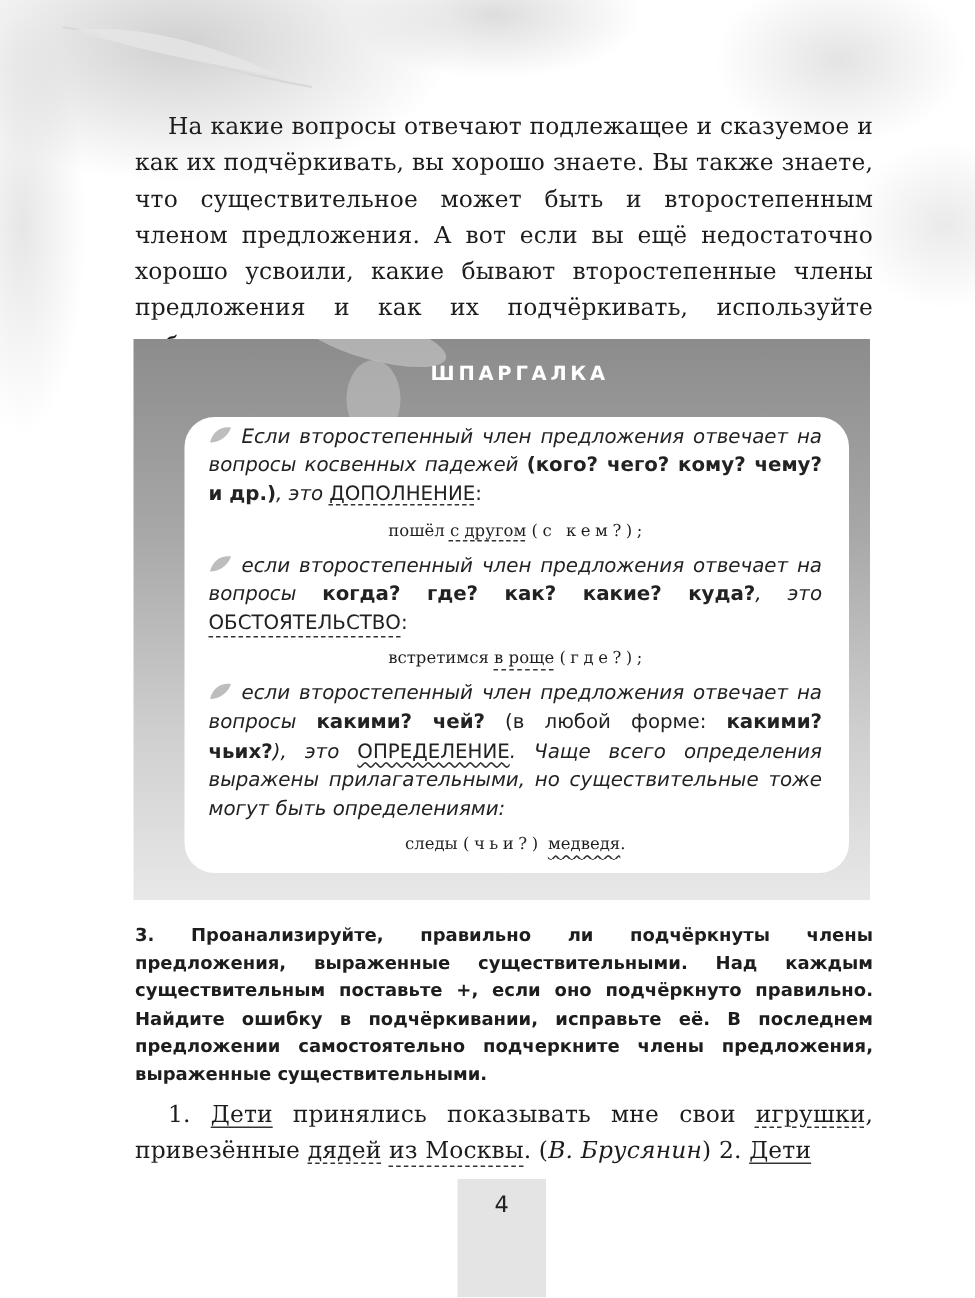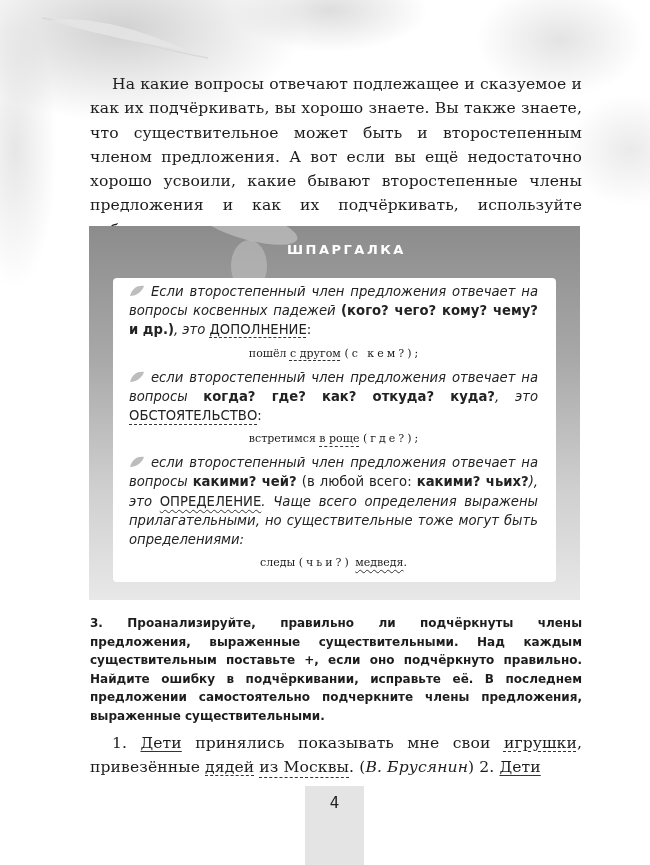--- a/index.html
+++ b/index.html
@@ -36,22 +36,22 @@
     }
     .panel .leaf-deco {
       position: absolute; left: 120px; top: -20px; width: 120px; height: 80px; pointer-events: none;
     }
     .panel-title {
       position: absolute; left: 0; width: 100%; top: 16px; text-align: center;
       color: #ffffff; font-family: "DejaVu Sans", sans-serif; font-weight: bold;
       font-size: 13px; letter-spacing: 2.5px; padding-left: 12px;
     }
     .card {
-      position: absolute; left: 24px; top: 52px; width: 443px; height: 304px;
-      background: #ffffff; border-radius: 4px;
+      position: absolute; left: 34px; top: 52px; width: 443px; height: 304px;
+      background: #ffffff; border-radius: 20px;
       box-sizing: border-box; padding: 4px 18px 0 16px;
     }
     .rule {
       font-family: "DejaVu Sans", sans-serif; font-size: 13.2px; line-height: 19.2px;
       margin: 0; text-align: justify; color: #222;
     }
     .rule .it { font-style: italic; }
     .rule b { font-weight: bold; }
     .leaf-icon {
       display: inline-block; width: 16px; height: 12px; margin-right: 6px; vertical-align: -1px;
@@ -110,30 +110,30 @@
           <path d="M1 11 C3 3, 9 0, 15 1 C13 7, 7 11, 1 11 Z" fill="#bdbdbd"></path>
         </svg><span class="it">Если второстепенный член предложения отвечает на вопросы косвенных падежей </span><b>(кого? чего? кому? чему? и др.)</b><span class="it">, это </span><span class="u-dash">ДОПОЛНЕНИЕ</span><span>:</span>
     </p>
     <p class="example">
       <span>пошёл </span><span class="u-dash">с другом</span> <span class="spaced">(с кем?)</span><span>;</span>
     </p>
 
     <p class="rule">
       <svg class="leaf-icon" viewBox="0 0 16 12">
           <path d="M1 11 C3 3, 9 0, 15 1 C13 7, 7 11, 1 11 Z" fill="#bdbdbd"></path>
-        </svg><span class="it">если второстепенный член предложения отвечает на вопросы </span><b>когда? где? как? откуда? куда?</b><span class="it">, это </span><span class="u-dashdot">ОБСТОЯТЕЛЬСТВО</span><span>:</span>
+        </svg><span class="it">если второстепенный член предложения отвечает на вопросы </span><b>когда? где? как? какие? куда?</b><span class="it">, это </span><span class="u-dashdot">ОБСТОЯТЕЛЬСТВО</span><span>:</span>
     </p>
     <p class="example">
       <span>встретимся </span><span class="u-dashdot">в роще</span> <span class="spaced">(где?)</span><span>;</span>
     </p>
 
     <p class="rule">
       <svg class="leaf-icon" viewBox="0 0 16 12">
           <path d="M1 11 C3 3, 9 0, 15 1 C13 7, 7 11, 1 11 Z" fill="#bdbdbd"></path>
-        </svg><span class="it">если второстепенный член предложения отвечает на вопросы </span><b>какими? чей?</b><span> (в любой всего: </span><b>какими? чьих?</b><span class="it">), это </span><span class="u-wave">ОПРЕДЕЛЕНИЕ</span><span class="it">. Чаще всего определения выражены прилагательными, но существительные тоже могут быть определениями:</span>
+        </svg><span class="it">если второстепенный член предложения отвечает на вопросы </span><b>какими? чей?</b><span> (в любой форме: </span><b>какими? чьих?</b><span class="it">), это </span><span class="u-wave">ОПРЕДЕЛЕНИЕ</span><span class="it">. Чаще всего определения выражены прилагательными, но существительные тоже могут быть определениями:</span>
     </p>
     <p class="example">
       <span>следы </span><span class="spaced">(чьи?)</span> <span class="u-wave">медведя</span><span>.</span>
     </p>
   </div>
 </div>
 
 <p class="task">
   <span>3.</span>
   <span>Проанализируйте, правильно ли подчёркнуты члены предложения, выраженные существительными. Над каждым существительным поставьте +, если оно подчёркнуто правильно. Найдите ошибку в подчёркивании, исправьте её. В последнем предложении самостоятельно подчеркните члены предложения, выраженные существительными.</span>

